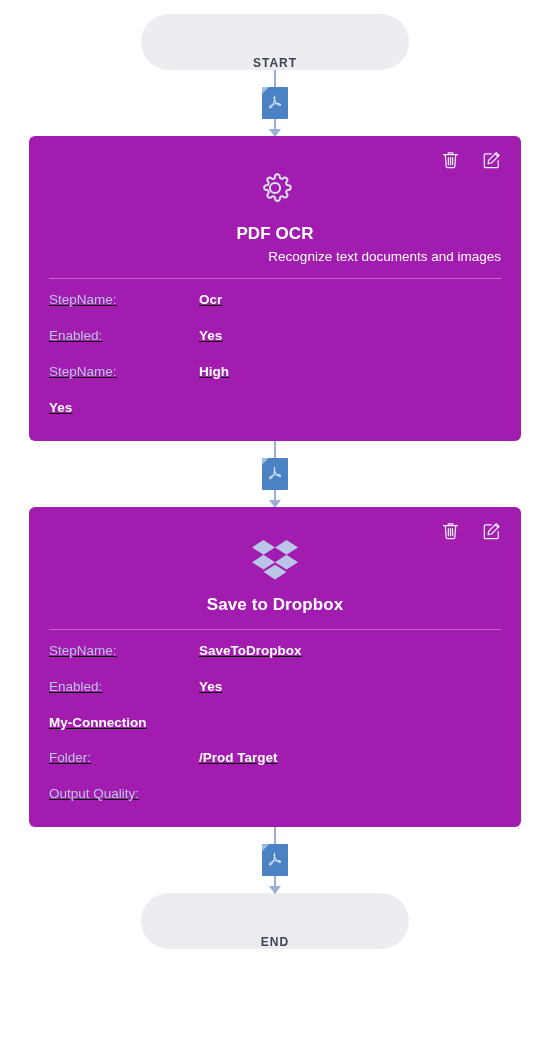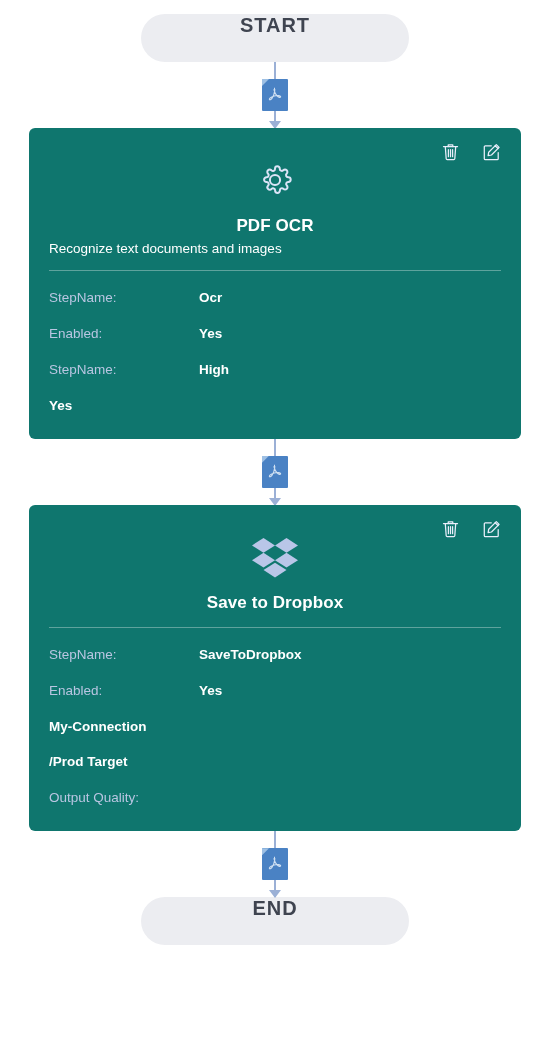--- a/index.html
+++ b/index.html
@@ -10,26 +10,26 @@
     overflow:hidden;
   }
   #flow {
     position:relative;
     width:550px; height:1059px;
     display:flex; flex-direction:column; align-items:center;
   }
 
   
   .pill {
-    width:268px; height:48px;
+    width:268px; height:56px;
     background:#ecedf1;
     border-radius:28px;
-    display:flex; align-items:flex-start; justify-content:center;
+    display:flex; align-items:flex-end; justify-content:center;
     color:#3f4450;
-    font-size:20px; font-weight:700; letter-spacing:1.0px;
+    font-size:12px; font-weight:700; letter-spacing:1.0px;
   }
 
   
   .connector {
     position:relative;
     width:40px; height:66px;
     display:flex; align-items:center; justify-content:center;
   }
   .connector .line {
     position:absolute; left:50%; top:0;
@@ -57,21 +57,21 @@
     width:7px; height:7px;
     background:#9ec0e4;
     clip-path:polygon(0 0, 100% 0, 0 100%);
   }
   .pdf-badge svg { display:block; }
 
   
   .card {
     position:relative;
     width:492px;
-    background:#0f766e;
+    background:#a21caf;
     border-radius:6px;
     padding:18px 20px 22px 20px;
   }
   .card-actions {
     position:absolute; top:13px; right:18px;
     display:flex; gap:20px;
   }
   .icon-btn {
     width:22px; height:22px;
     display:flex; align-items:center; justify-content:center;
@@ -86,30 +86,30 @@
   }
   .card-title {
     margin-top:10px;
     text-align:center;
     color:#ffffff;
     font-size:17px; font-weight:700;
     letter-spacing:.1px;
   }
   .card-subtitle {
     margin-top:5px;
-    text-align:left;
+    text-align:right;
     color:#ffffff;
     font-size:13.5px; font-weight:400;
   }
   .divider {
     margin:14px 0 0 0;
     height:1px;
     background:rgba(255,255,255,.33);
   }
-  .props { margin-top:17px; }
+  .props { margin-top:11px;text-decoration:underline; }
   .prop-row {
     display:flex;
     align-items:flex-start;
     margin-bottom:15px;
   }
   .prop-row:last-child { margin-bottom:0; }
   .prop-label {
     width:150px; flex:0 0 150px;
     color:#b9c6e2;
     font-size:13.5px; font-weight:400;
@@ -248,20 +248,21 @@
         <div class="prop-value">SaveToDropbox</div>
       </div>
       <div class="prop-row">
         <div class="prop-label">Enabled:</div>
         <div class="prop-value">Yes</div>
       </div>
       <div class="prop-row">
         <div class="prop-value">My-Connection</div>
       </div>
       <div class="prop-row">
+        <div class="prop-label">Folder:</div>
         <div class="prop-value">/Prod Target</div>
       </div>
       <div class="prop-row">
         <div class="prop-label">Output Quality:</div>
         <div class="prop-value"></div>
       </div>
     </div>
   </div>
 
   <div class="connector">

